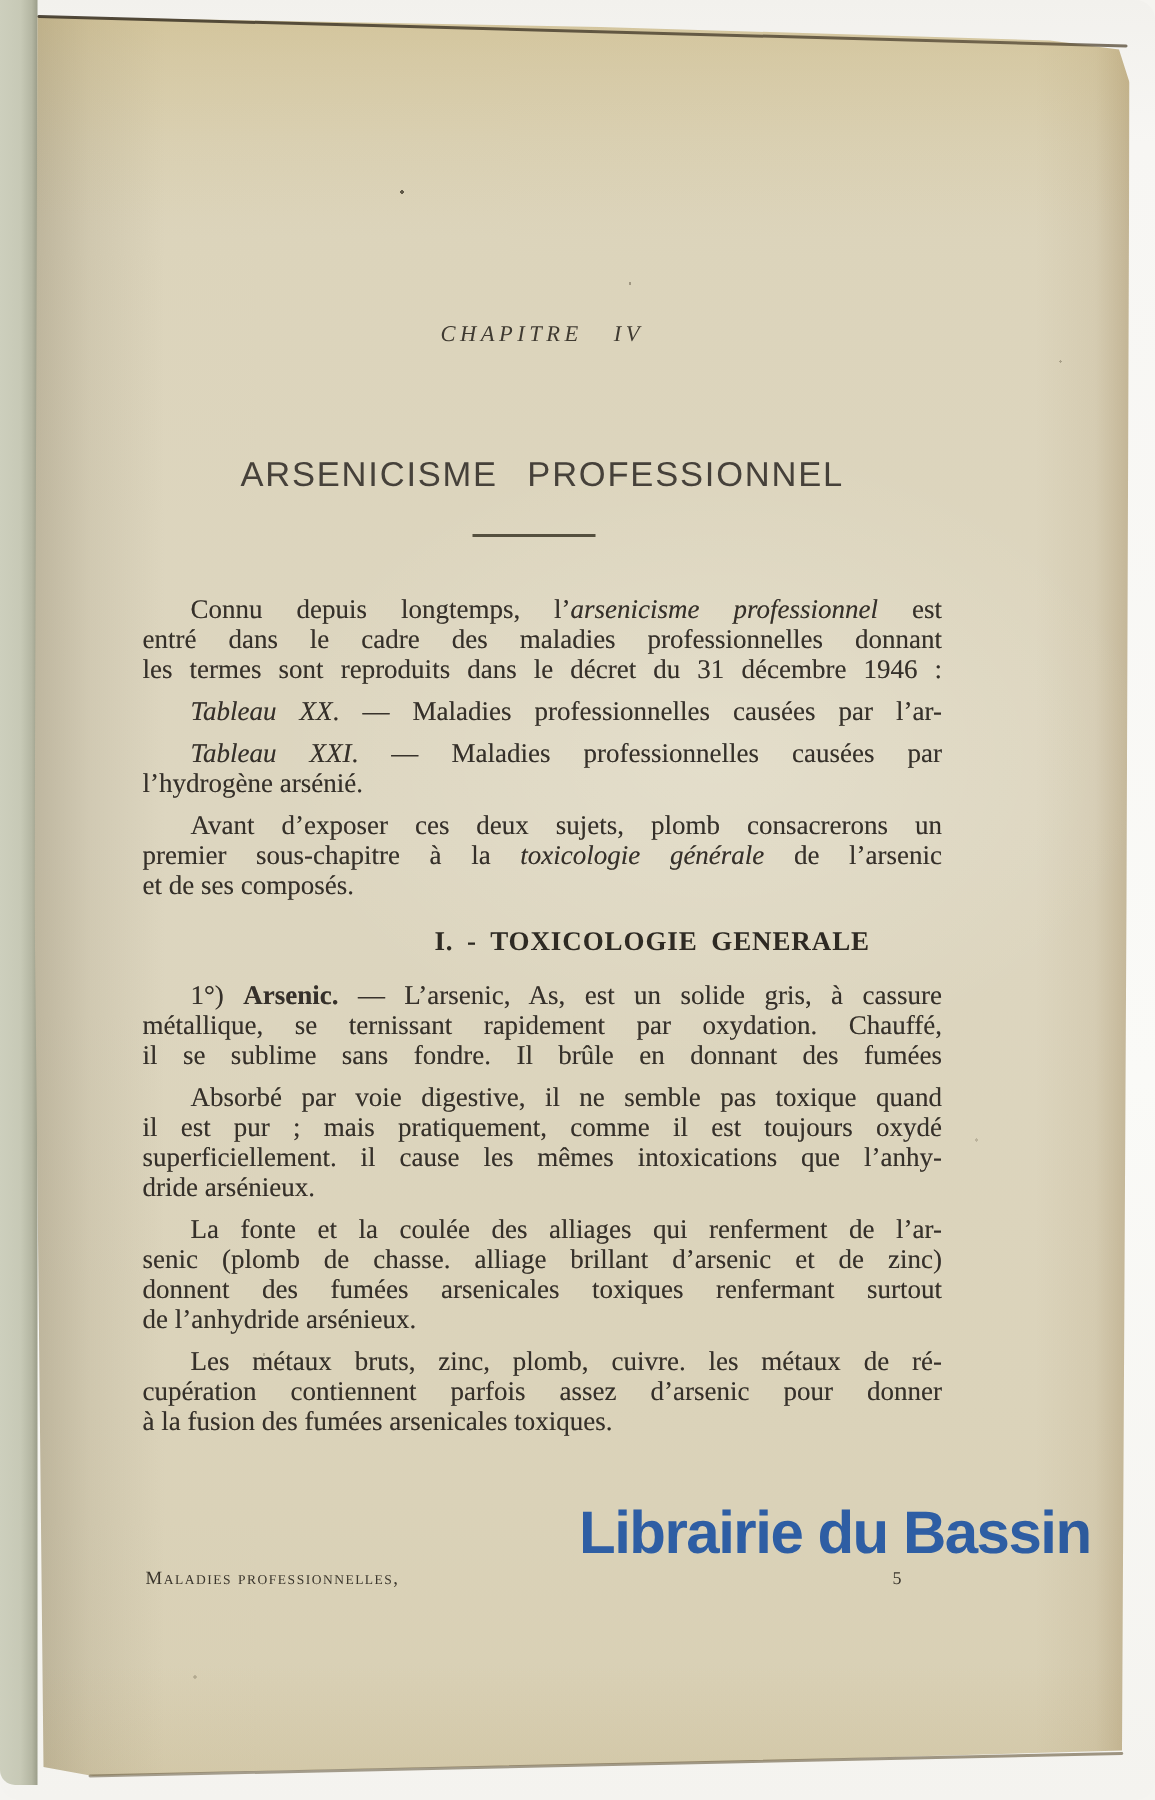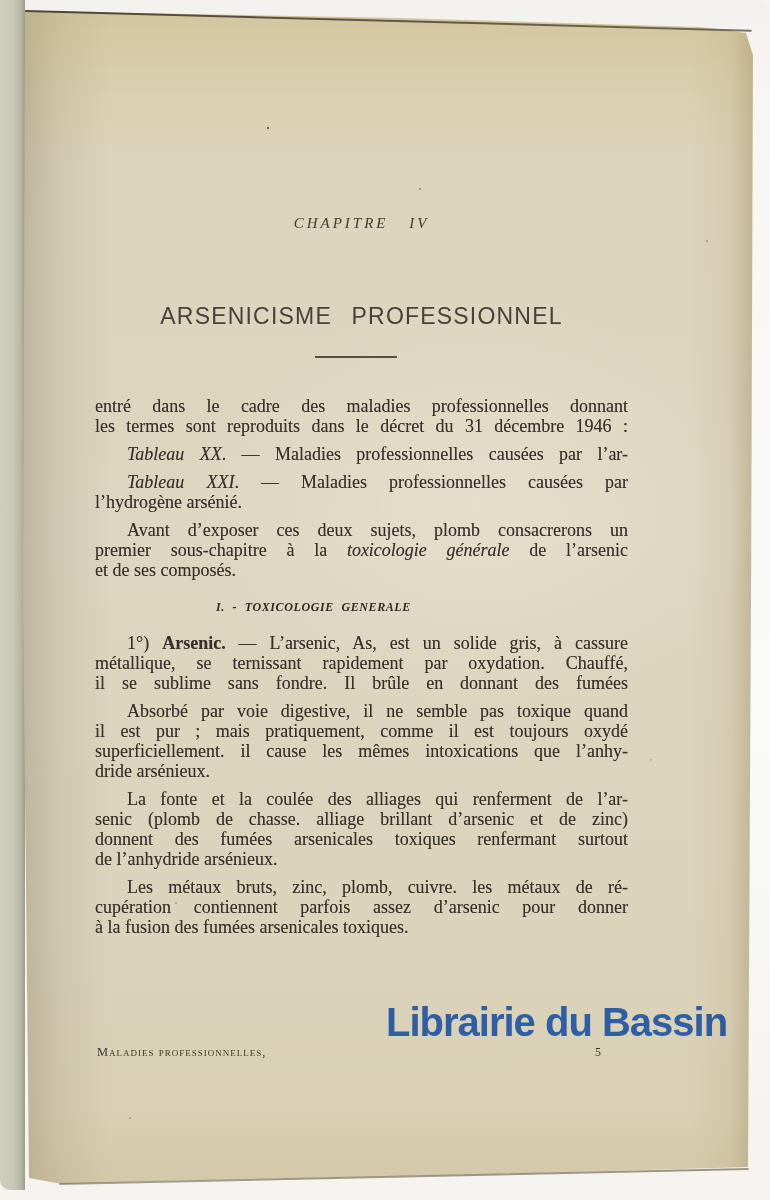--- a/index.html
+++ b/index.html
@@ -76,22 +76,22 @@
     line-height:20px;height:20px;white-space:normal;
     text-align:justify;text-align-last:justify;
     text-shadow:0 0 0.4px rgba(60,50,40,0.45);
   }
   .line.first{text-indent:32px;}
   .line.last{text-align:left;text-align-last:left;}
   .it{font-style:italic;}
   .b{font-weight:bold;}
   .section-heading{
     margin-top:15px;margin-bottom:14px;height:24px;
-    text-align:center;transform:translateX(-48px);
-    font-size:12px;line-height:24px;font-weight:bold;font-style:italic;
+    text-align:right;transform:translateX(-48px);
+    font-size:18px;line-height:24px;font-weight:bold;
     letter-spacing:0.6px;word-spacing:4px;color:#2e2a23;
   }
 
   
   .footer-title{
     position:absolute;left:97px;top:1045px;
     font-variant:small-caps;font-size:12.5px;letter-spacing:1px;
     color:#3a352c;
   }
   .page-number{
@@ -119,20 +119,21 @@
   <div class="edge-top"></div>
   <div class="edge-bottom"></div>
   <div class="page-speckles"></div>
 
   <div class="column">
     <div class="chapter">CHAPITRE IV</div>
     <div class="main-title">ARSENICISME PROFESSIONNEL</div>
     <div class="title-rule"></div>
     <div class="paragraphs">
         <div class="para">
+          <div class="line first"><span>Connu depuis longtemps, l’</span><span class="it">arsenicisme professionnel</span><span> est</span></div>
           <div class="line"><span>entré dans le cadre des maladies professionnelles donnant</span></div>
           <div class="line"><span>les termes sont reproduits dans le décret du 31 décembre 1946 :</span></div>
         </div>
         <div class="para">
           <div class="line first"><span class="it">Tableau XX</span><span>. — Maladies professionnelles causées par l’ar-</span></div>
         </div>
         <div class="para">
           <div class="line first"><span class="it">Tableau XXI</span><span>. — Maladies professionnelles causées par</span></div>
           <div class="line last"><span>l’hydrogène arsénié.</span></div>
         </div>

